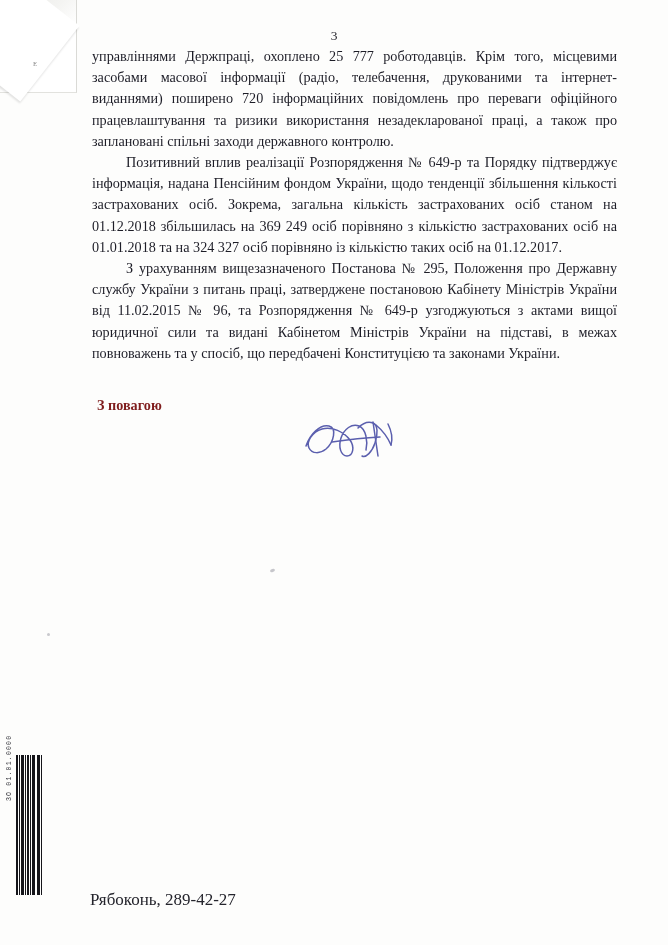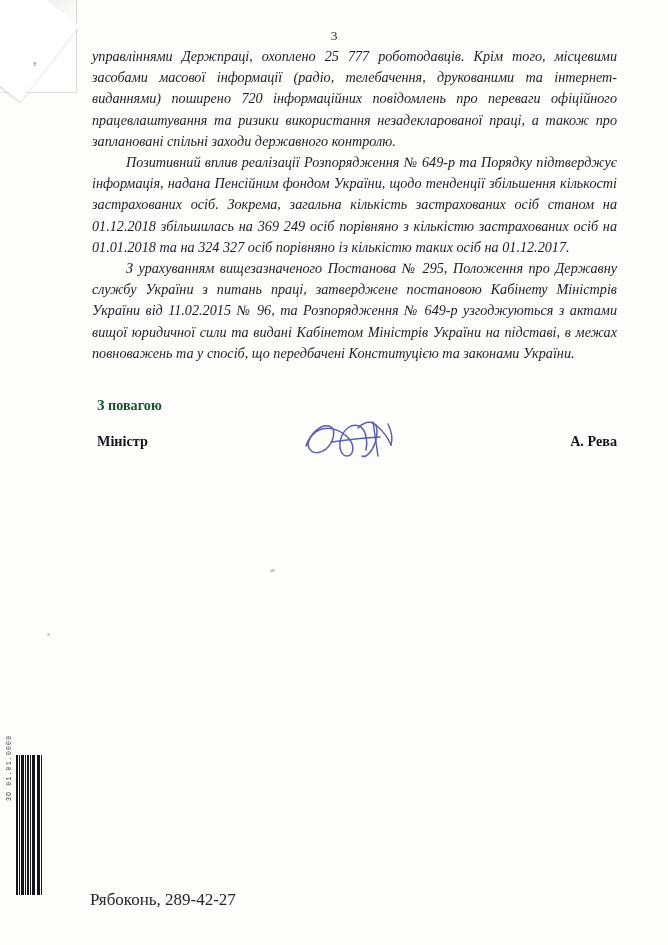--- a/index.html
+++ b/index.html
@@ -65,33 +65,32 @@
     width: 525px;
     font-size: 14.2px;
     line-height: 21.2px;
     text-align: justify;
     text-justify: inter-word;
     color: #1d1d27;
   }
   .body-text p {
     margin: 0;
     text-indent: 34px;
-    font-style: italic;
   }
   .body-text p.no-indent {
     text-indent: 0;
   }
 
   .signoff {
     position: absolute;
     left: 97px;
     top: 397px;
     font-size: 14.2px;
     font-weight: bold;
-    color: #14532d;
+    color: #7f1d1d;
   }
   .minister-row {
     position: absolute;
     left: 97px;
     top: 433px;
     width: 520px;
     font-size: 14.2px;
     font-weight: bold;
     color: #15151d;
     display: flex;
@@ -186,24 +185,20 @@
   <div class="page-number">3</div>
 
   <div class="body-text">
     <p class="no-indent">управліннями Держпраці, охоплено 25 777 роботодавців. Крім того, місцевими засобами масової інформації (радіо, телебачення, друкованими та інтернет-виданнями) поширено 720 інформаційних повідомлень про переваги офіційного працевлаштування та ризики використання незадекларованої праці, а також про заплановані спільні заходи державного контролю.</p>
     <p>Позитивний вплив реалізації Розпорядження № 649-р та Порядку підтверджує інформація, надана Пенсійним фондом України, щодо тенденції збільшення кількості застрахованих осіб. Зокрема, загальна кількість застрахованих осіб станом на 01.12.2018 збільшилась на 369 249 осіб порівняно з кількістю застрахованих осіб на 01.01.2018 та на 324 327 осіб порівняно із кількістю таких осіб на 01.12.2017.</p>
     <p>З урахуванням вищезазначеного Постанова № 295, Положення про Державну службу України з питань праці, затверджене постановою Кабінету Міністрів України від 11.02.2015 № 96, та Розпорядження № 649-р узгоджуються з актами вищої юридичної сили та видані Кабінетом Міністрів України на підставі, в межах повноважень та у спосіб, що передбачені Конституцією та законами України.</p>
   </div>
 
   <div class="signoff">З повагою</div>
 
-  <div class="minister-row">
-    <span>Міністр</span>
-    <span class="minister-name">А. Рева</span>
-  </div>
 
   <svg class="signature" viewBox="0 0 110 56">
     <g fill="none" stroke="#5b5fae" stroke-width="1.5" stroke-linecap="round" stroke-linejoin="round">
       <path d="M10 34 C14 22, 24 12, 33 14 C41 16, 38 30, 30 37 C24 42, 16 42, 13 36 C10 30, 16 20, 26 17 C36 14, 48 20, 54 28 C59 35, 57 44, 51 44 C45 44, 42 35, 45 26 C48 17, 56 11, 63 14 C70 17, 72 29, 70 38"></path>
       <path d="M62 16 C66 12, 72 9, 77 11 C82 13, 82 22, 79 31 C76 40, 70 46, 66 44"></path>
       <path d="M77 10 L82 44"></path>
       <path d="M80 13 C86 18, 92 26, 95 33"></path>
       <path d="M95 33 C97 26, 95 18, 92 12"></path>
       <path d="M36 30 C50 28, 66 26, 84 25"></path>
     </g>

